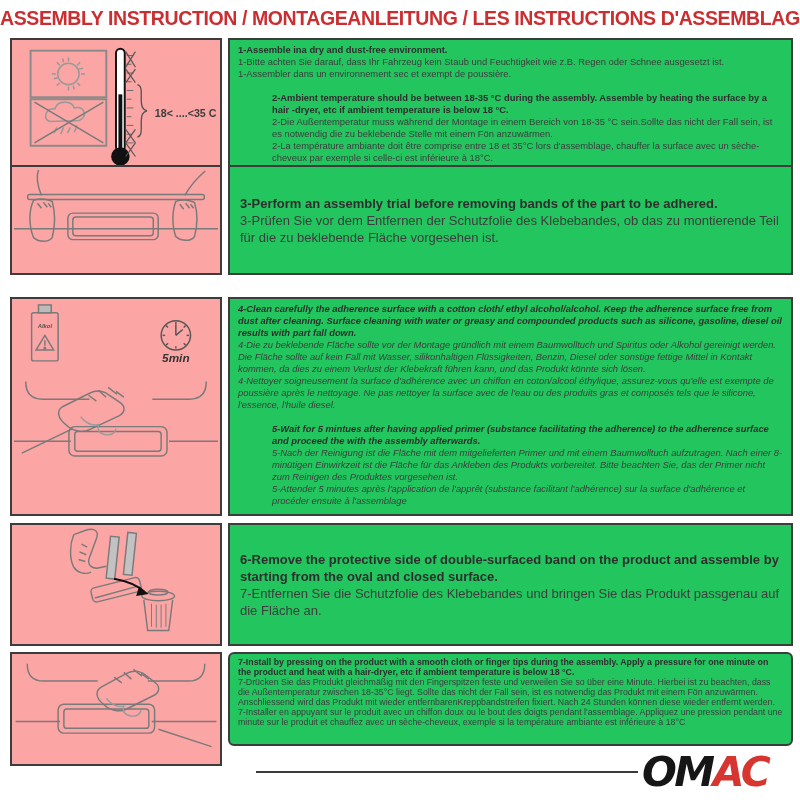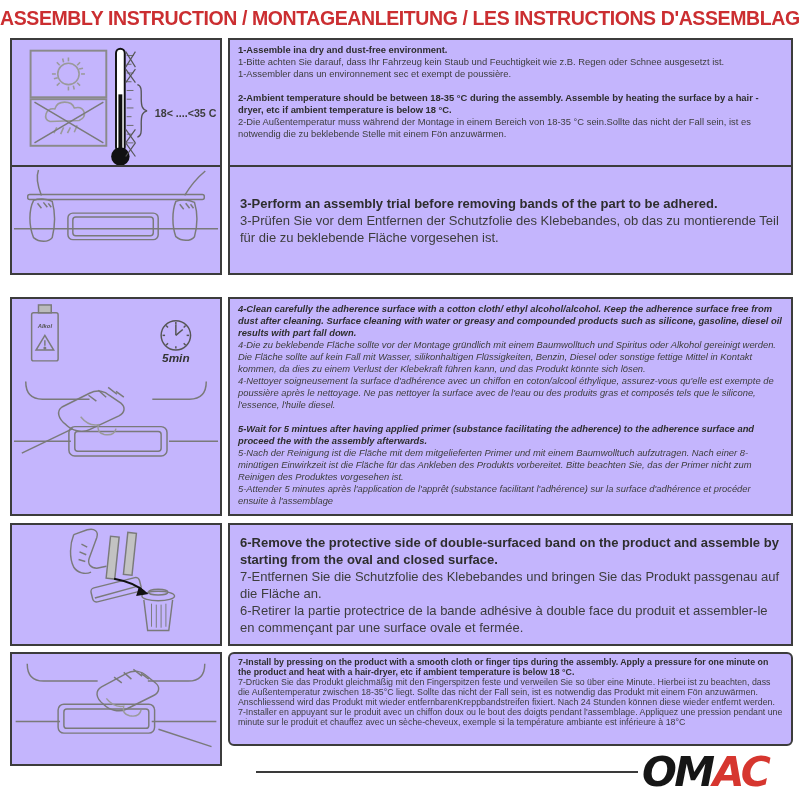--- a/index.html
+++ b/index.html
@@ -1,34 +1,34 @@
 <!DOCTYPE html>
 <html><head>
 <meta charset="utf-8">
 <style>
   html,body{margin:0;padding:0;background:#fff;}
   .page{position:relative;width:800px;height:800px;background:#fff;overflow:hidden;
         font-family:"Liberation Sans",sans-serif;color:#3d3d3d;}
   .title{position:absolute;top:7px;left:0;width:100%;text-align:center;
          font-size:19.5px;font-weight:700;letter-spacing:-0.4px;color:#cb2e31;white-space:nowrap;}
   .row{position:absolute;left:10px;display:flex;}
-  .illus{width:212px;border:2px solid #3c3c3c;background:#c4b5fd;flex:none;margin-right:6px;box-sizing:border-box;}
-  .txt{width:565px;border:2px solid #3c3c3c;background:#c4b5fd;box-sizing:border-box;
+  .illus{width:212px;border:2px solid #3c3c3c;background:#fca5a5;flex:none;margin-right:6px;box-sizing:border-box;}
+  .txt{width:565px;border:2px solid #3c3c3c;background:#22c55e;box-sizing:border-box;
        display:flex;flex-direction:column;}
   .r1{top:38px;}  .r1 .illus,.r1 .txt{height:136px;}
   .r2{top:165px;} .r2 .illus,.r2 .txt{height:110px;}
   .r3{top:297px;} .r3 .illus,.r3 .txt{height:219px;font-style:italic;}
   .r4{top:523px;} .r4 .illus,.r4 .txt{height:123px;}
   .r5{top:652px;} .r5 .illus{height:114px;} .r5 .txt{height:94px;}
   .txt p{margin:0;}
   .txt .en{font-weight:700;color:#2e2e2e;}
   .txt-small{padding:4px 8px;font-size:9.4px;line-height:12px;}
   .txt-tiny{padding:3px 8px;font-size:8.8px;line-height:10px;border-radius:6px;}
   .txt-large{padding:4px 10px;font-size:13px;line-height:17px;justify-content:center;}
-  .step+.step{margin-top:12px;}
+  .step+.step{margin-top:12px;margin-left:34px;}
   .svgfig{display:block;width:100%;height:100%;}
   .footer-line{position:absolute;top:771px;left:256px;width:382px;border-top:2px solid #3a3a3a;}
   .logo{position:absolute;top:748px;left:642px;font-size:41px;font-weight:800;
         letter-spacing:-2.5px;font-family:"DejaVu Sans",sans-serif;white-space:nowrap;font-style:italic;}
   .logo .lb{color:#161616;} .logo .lr{color:#d6362f;}
 </style>
 </head>
 <body>
 
 <div class="page">
@@ -102,20 +102,21 @@
     </div>
     <div class="txt txt-small">
       <div class="step">
         <p class="en">1-Assemble ina dry and dust-free environment.</p>
         <p class="de">1-Bitte achten Sie darauf, dass Ihr Fahrzeug kein Staub und Feuchtigkeit wie z.B. Regen oder Schnee ausgesetzt ist.</p>
         <p class="fr">1-Assembler dans un environnement sec et exempt de poussière.</p>
       </div>
       <div class="step">
         <p class="en">2-Ambient temperature should be between 18-35 °C  during the assembly. Assemble by heating the surface by a hair -dryer, etc if ambient temperature is below 18 °C.</p>
         <p class="de">2-Die Außentemperatur muss während der Montage in einem Bereich von 18-35 °C  sein.Sollte das nicht der Fall sein, ist es notwendig die zu beklebende Stelle mit einem Fön anzuwärmen.</p>
+        <p class="fr">2-La température ambiante doit être comprise entre 18 et 35°C lors d'assemblage, chauffer la surface avec un sèche-cheveux par exemple si celle-ci est inférieure à 18°C.</p>
       </div>
     </div>
   </div>
 
   <div class="row r2">
     <div class="illus">
       <svg class="svgfig" viewBox="0 0 212 106">
         <g fill="none" stroke="#7a7a7a" stroke-width="1.5">
           <path d="M30,28 C26,18 24,10 27,2"></path>
           <path d="M176,28 C183,16 191,8 197,3"></path>
@@ -224,21 +225,20 @@
           </g>
           <path d="M104,56 Q126,60 136,70" stroke="#111" stroke-width="2.2"></path>
           <path d="M130,64 l10,8 l-13,2 z" fill="#111" stroke="none"></path>
         </g>
       </svg>
     </div>
     <div class="txt txt-large">
       <div class="step">
         <p class="en">6-Remove the protective side of double-surfaced band on the product and assemble by starting from the oval and closed surface.</p>
         <p class="de">7-Entfernen Sie die Schutzfolie des Klebebandes und bringen Sie das Produkt passgenau auf die Fläche an.</p>
-        <p class="fr">6-Retirer la partie protectrice de la bande adhésive à double face du produit et assembler-le en commençant par une surface ovale et fermée.</p>
       </div>
     </div>
   </div>
 
   <div class="row r5">
     <div class="illus">
       <svg class="svgfig" viewBox="0 0 212 114">
         <g fill="none" stroke="#7a7a7a" stroke-width="1.5">
           <g>
             <path d="M14,10 c0,13 7,18 17,18 h56"></path>

